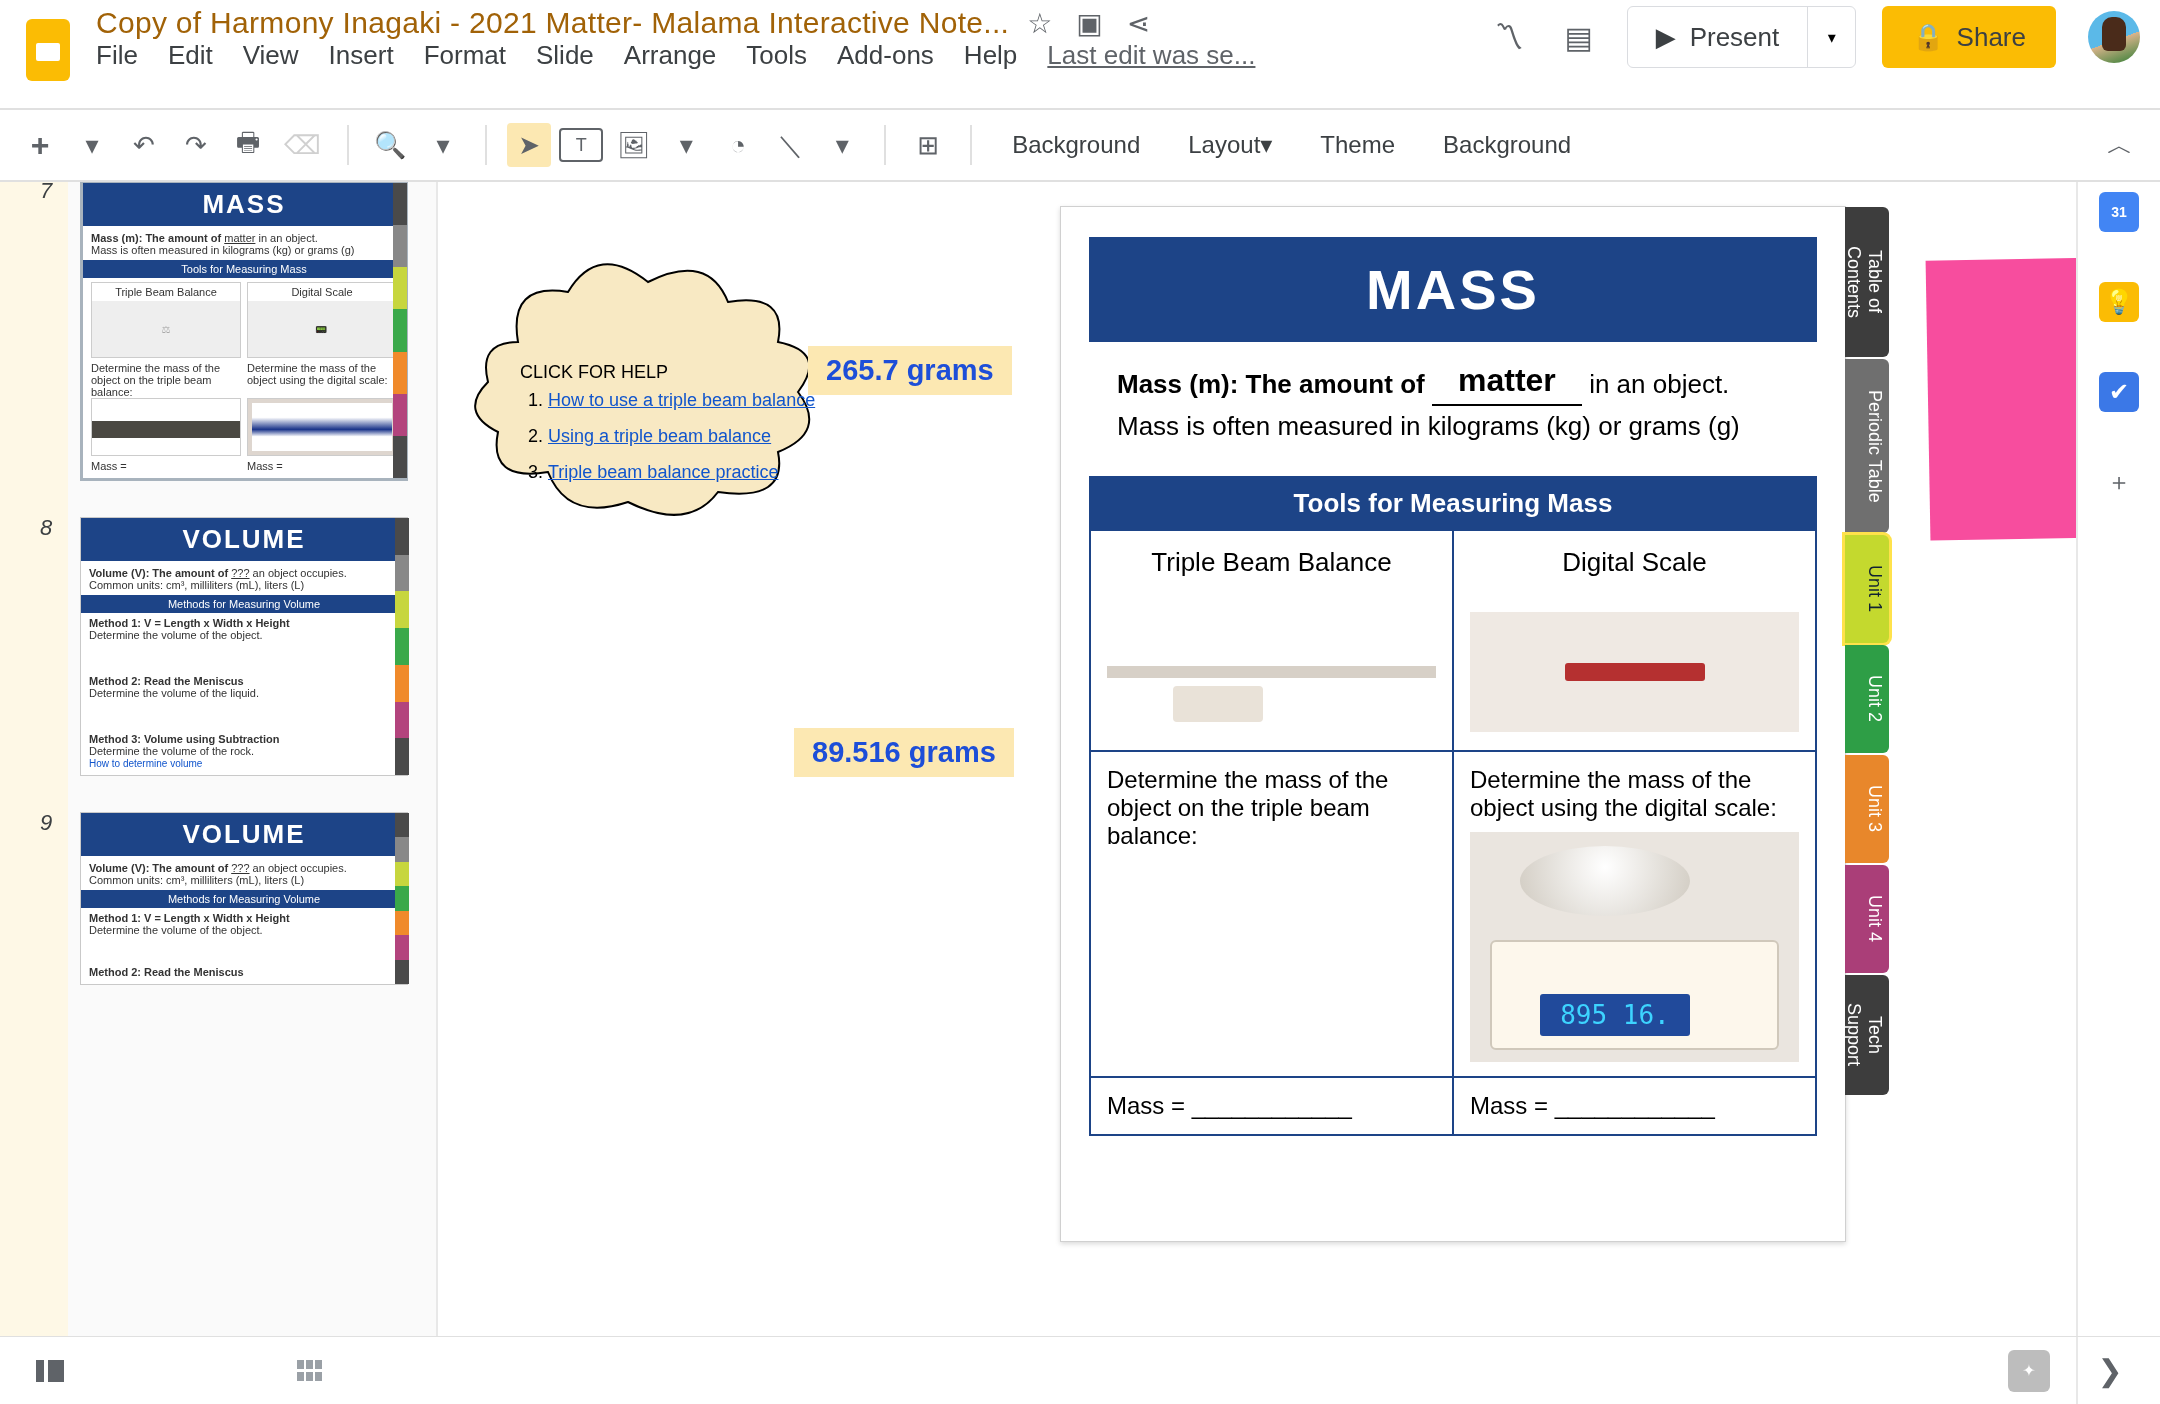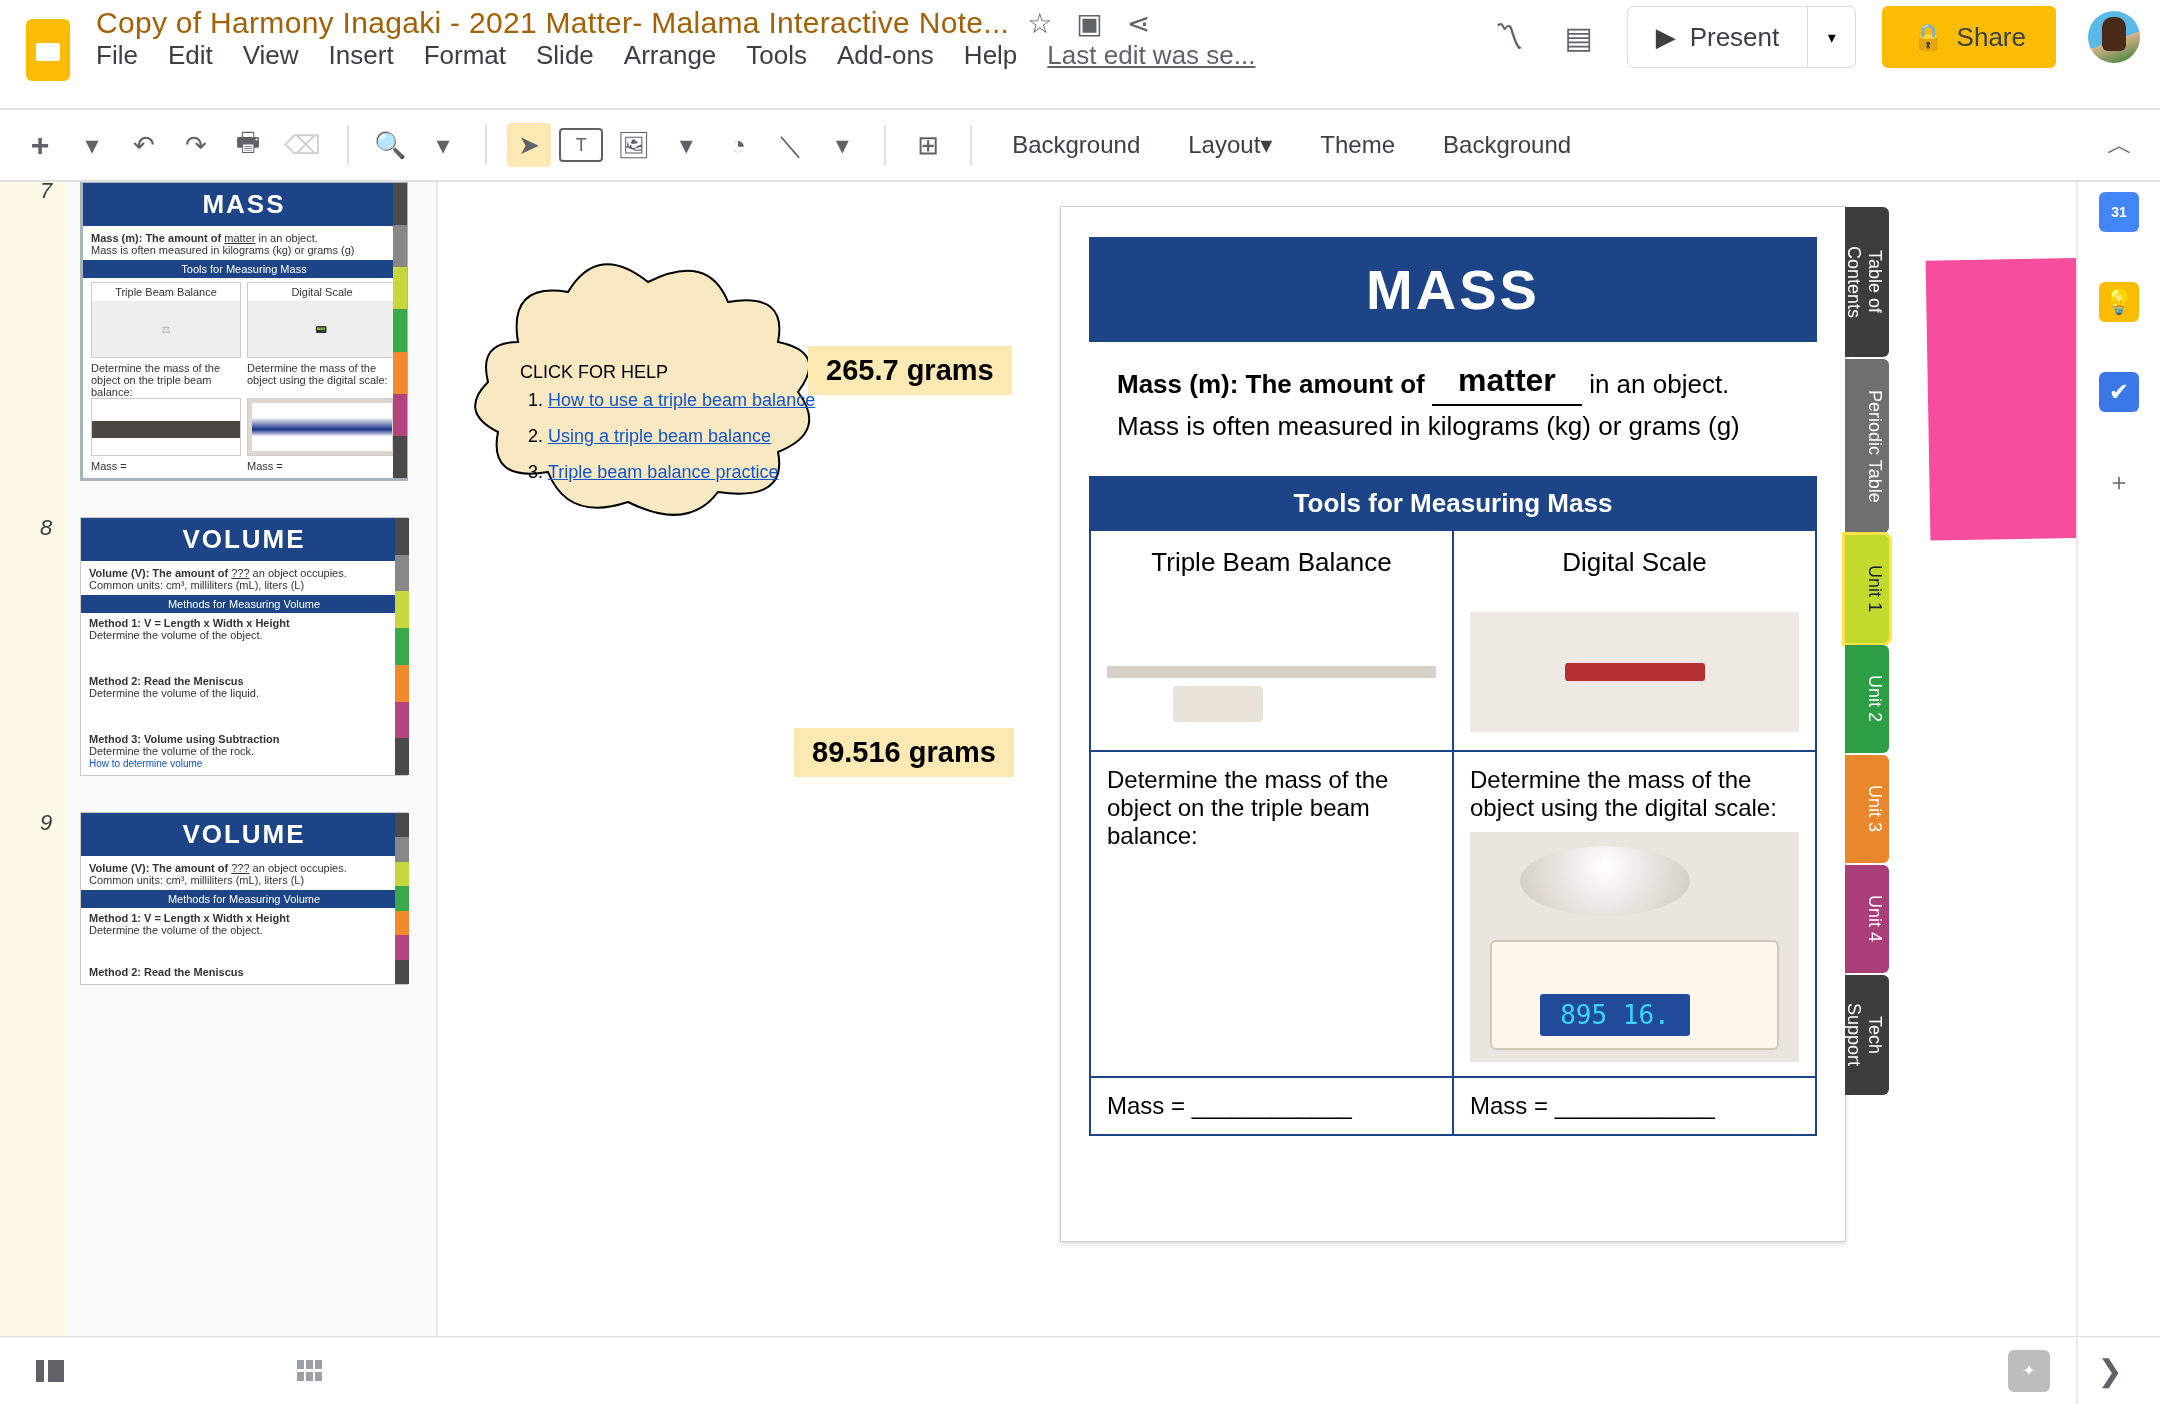--- a/index.html
+++ b/index.html
@@ -56,21 +56,21 @@
   .side-tabs-mini span{flex:1;}
   .mt1{background:#4a4a4a;} .mt2{background:#888;} .mt3{background:#c7d63e;} .mt4{background:#3aa94a;} .mt5{background:#f08a2b;} .mt6{background:#b3447d;} .mt7{background:#4a4a4a;}
 
   .canvas-area { flex:1; position:relative; background:#fff; }
   .cloud { position:absolute; left:20px; top:70px; width:360px; height:280px; }
   .cloud svg{position:absolute;inset:0;}
   .cloud-txt { position:absolute; left:62px; top:94px; font-size:18px; color:#000; line-height:26px;margin-top:13px;}
   .cloud-txt .hdr{font-size:18px;}
   .cloud-txt ol{margin-left:28px; margin-top:2px;}
   .cloud-txt a{color:#1155cc; text-decoration:underline;}
-  .yellow-box { position:absolute; background:#fce8b2; padding:8px 18px; font-size:29px; font-weight:700; color:#000000; }
+  .yellow-box { position:absolute; background:#fce8b2; padding:8px 18px; font-size:29px; font-weight:700; color:#1d4ed8; }
   .yb1 { left:370px; top:164px; }
   .yb2 { left:356px; top:546px; }
 
   .slide-preview { position:absolute; left:622px; top:24px; width:786px; height:1036px; background:#fff; border:1px solid #d0d0d0; box-shadow:0 2px 5px rgba(0,0,0,.15); }
   .sp-hdr { margin:30px 28px 0 28px; background:#1d4487; color:#fff; text-align:center; padding:20px 0; font-size:56px; font-weight:900; font-family:"Arial Black",sans-serif; letter-spacing:3px; }
   .sp-def { padding:20px 56px; font-size:26px; color:#000; line-height:40px; }
   .sp-def .blank{ display:inline-block; min-width:150px; border-bottom:2px solid #000; text-align:center;}
   .sp-def .fill{ font-size:32px; font-weight:700; transform:translateY(-2px); display:inline-block;}
   .sp-tools-hdr { margin:10px 28px 0 28px; background:#1d4487; color:#fff; text-align:center; padding:12px; font-size:26px; font-weight:600;}
   .sp-table{ margin:0 28px; border:2px solid #1d4487; border-top:none; }

